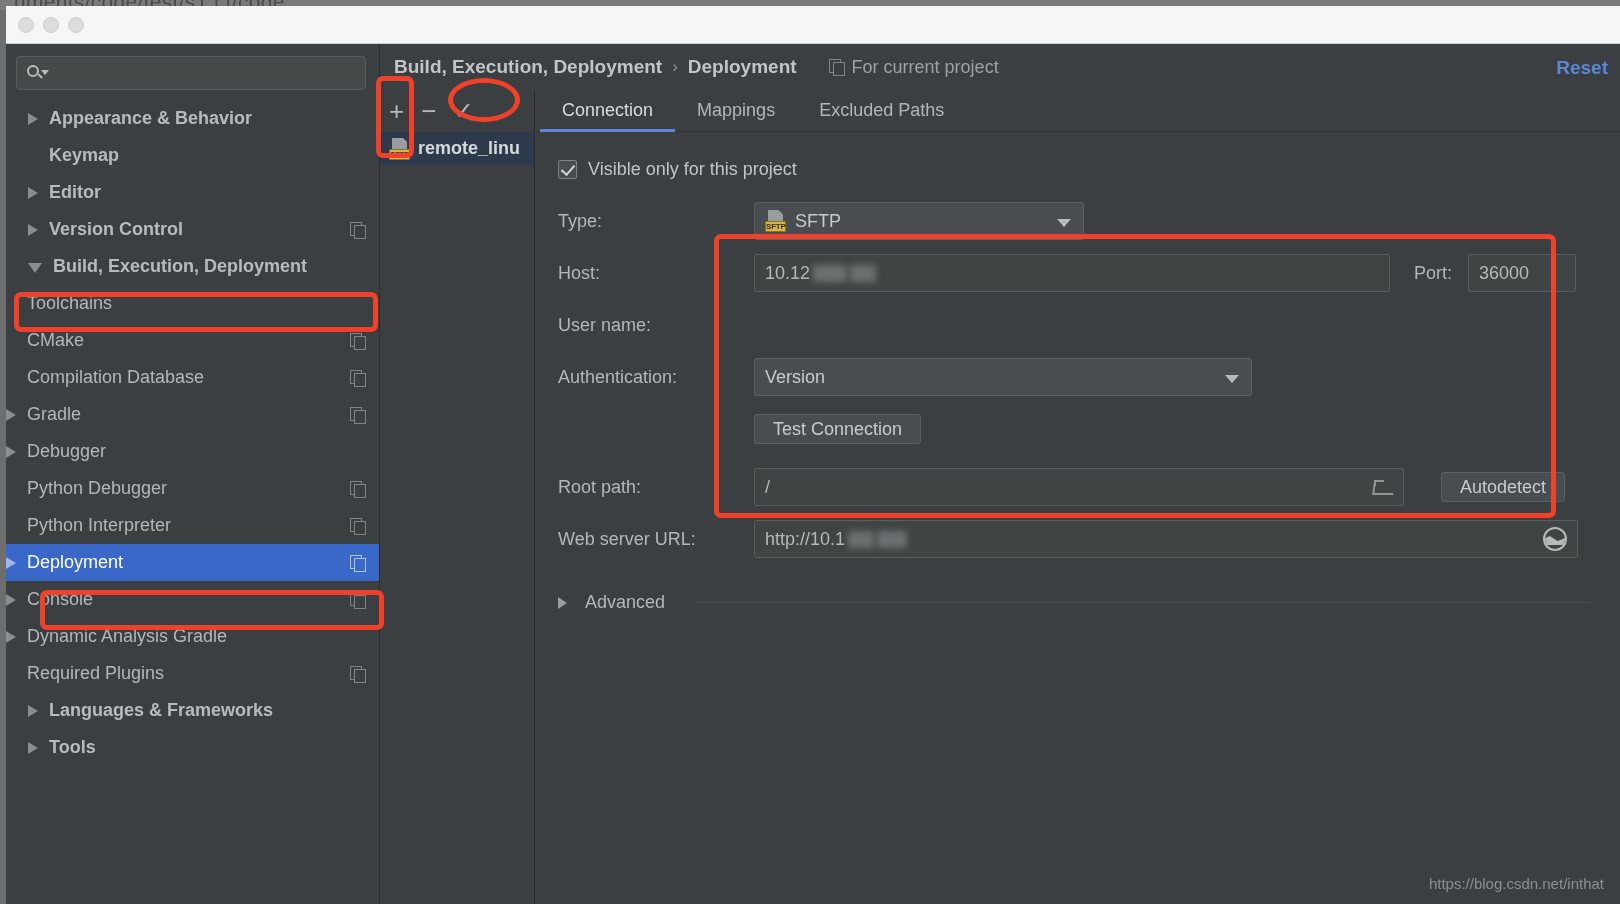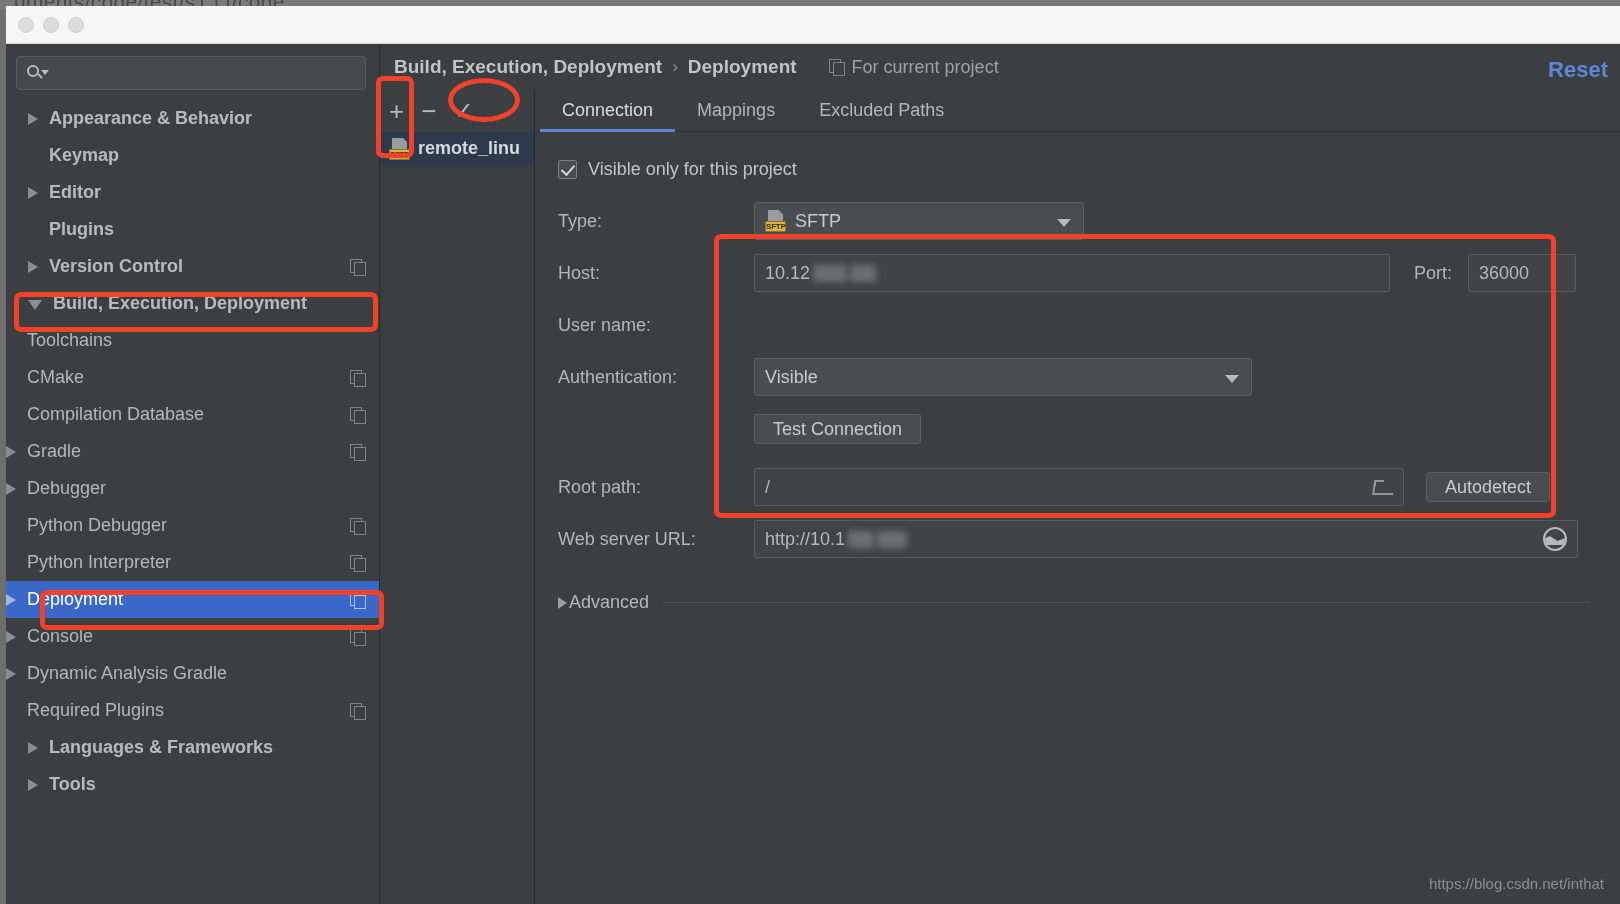--- a/index.html
+++ b/index.html
@@ -116,21 +116,21 @@
     display: flex; align-items: center; gap: 10px;
     font-size: 19px; font-weight: bold; color: #c2c5c8; white-space: nowrap;
   }
   #breadcrumb .sep { color: #8e9193; font-weight: normal; font-size: 17px; }
   #bc-project {
     display: flex; align-items: center; gap: 8px; margin-left: 22px;
     font-weight: normal; font-size: 18px; color: #9fa2a5;
   }
   #reset-link {
     position: absolute; right: 12px; top: 13px;
-    font-size: 22px; font-weight: bold; color: #5b87d6; cursor: pointer;
+    font-size: 19px; font-weight: bold; color: #5b87d6; cursor: pointer;
   }
 
   
   #list-col {
     position: absolute; left: 0; top: 46px; width: 155px; bottom: 0;
     border-right: 1px solid #2b2b2b;
   }
   #list-toolbar { display: flex; align-items: center; height: 42px; padding-left: 9px; gap: 17px; }
   .tb-btn { color: #b7babc; font-size: 26px; line-height: 1; cursor: pointer; user-select: none; }
   .tb-btn.check { font-size: 24px; }
@@ -225,21 +225,21 @@
   .globe-ico {
     width: 24px; height: 24px; border-radius: 50%;
     border: 2px solid #b7babc; position: relative; overflow: hidden;
   }
   .globe-ico::before {
     content: ""; position: absolute; left: -3px; top: 7px; width: 26px; height: 9px;
     background: #b7babc; clip-path: polygon(0 40%,30% 0,60% 55%,100% 10%,100% 100%,0 100%);
   }
 
   #advanced-row {
-    display: flex; align-items: center; gap: 2px; margin-top: 34px;
+    display: flex; align-items: center; gap: 18px; margin-top: 34px;
     padding-right: 30px; color: #b4b7ba; font-size: 18px;
   }
   #advanced-row .arrow {
     width: 0; height: 0; border-top: 6px solid transparent;
     border-bottom: 6px solid transparent; border-left: 9px solid #9a9da0;
   }
   #advanced-row .rule { flex: 1 1 auto; height: 1px; background: #4c4f51; margin-left: 12px; }
 
   #watermark {
     position: absolute; right: 16px; bottom: 12px;
@@ -288,24 +288,20 @@
             <span class="arrow "></span>
             <span class="label">Appearance &amp; Behavior</span>
           </div>
           <div class="tree-row lvl0">
             <span class="arrow none"></span>
             <span class="label">Keymap</span>
           </div>
           <div class="tree-row lvl0">
             <span class="arrow "></span>
             <span class="label">Editor</span>
-          </div>
-          <div class="tree-row lvl0">
-            <span class="arrow none"></span>
-            <span class="label">Plugins</span>
           </div>
           <div class="tree-row lvl0">
             <span class="arrow "></span>
             <span class="label">Version Control</span>
             <span class="copy-glyph"></span>
           </div>
           <div class="tree-row lvl0">
             <span class="arrow down"></span>
             <span class="label">Build, Execution, Deployment</span>
           </div>
@@ -443,38 +439,38 @@
             </div>
           </div>
 
           <div class="frow">
             <span class="flabel">User name:</span>
           </div>
 
           <div class="frow">
             <span class="flabel">Authentication:</span>
             <div class="select" style="width:498px;">
-              <span>Visible</span>
+              <span>Version</span>
               <span class="dd"></span>
             </div>
           </div>
 
 
           <div class="frow" style="margin-bottom:20px;">
             <span class="flabel"></span>
             <span class="btn">Test Connection</span>
           </div>
 
           <div class="frow">
             <span class="flabel">Root path:</span>
             <div class="field readonly" style="width:650px;justify-content:space-between;">
               <span>/</span>
               <span class="folder-ico"></span>
             </div>
-            <span class="btn" style="margin-left:22px;">Autodetect</span>
+            <span class="btn" style="margin-left:37px;">Autodetect</span>
           </div>
 
           <div class="frow">
             <span class="flabel">Web server URL:</span>
             <div class="field readonly" style="width:824px;justify-content:space-between;">
               <span style="display:flex;align-items:center;">
                 <span>http://10.1</span>
                 <span class="blur" style="width:26px;"></span>
                 <span class="blur" style="width:30px;"></span>
               </span>

